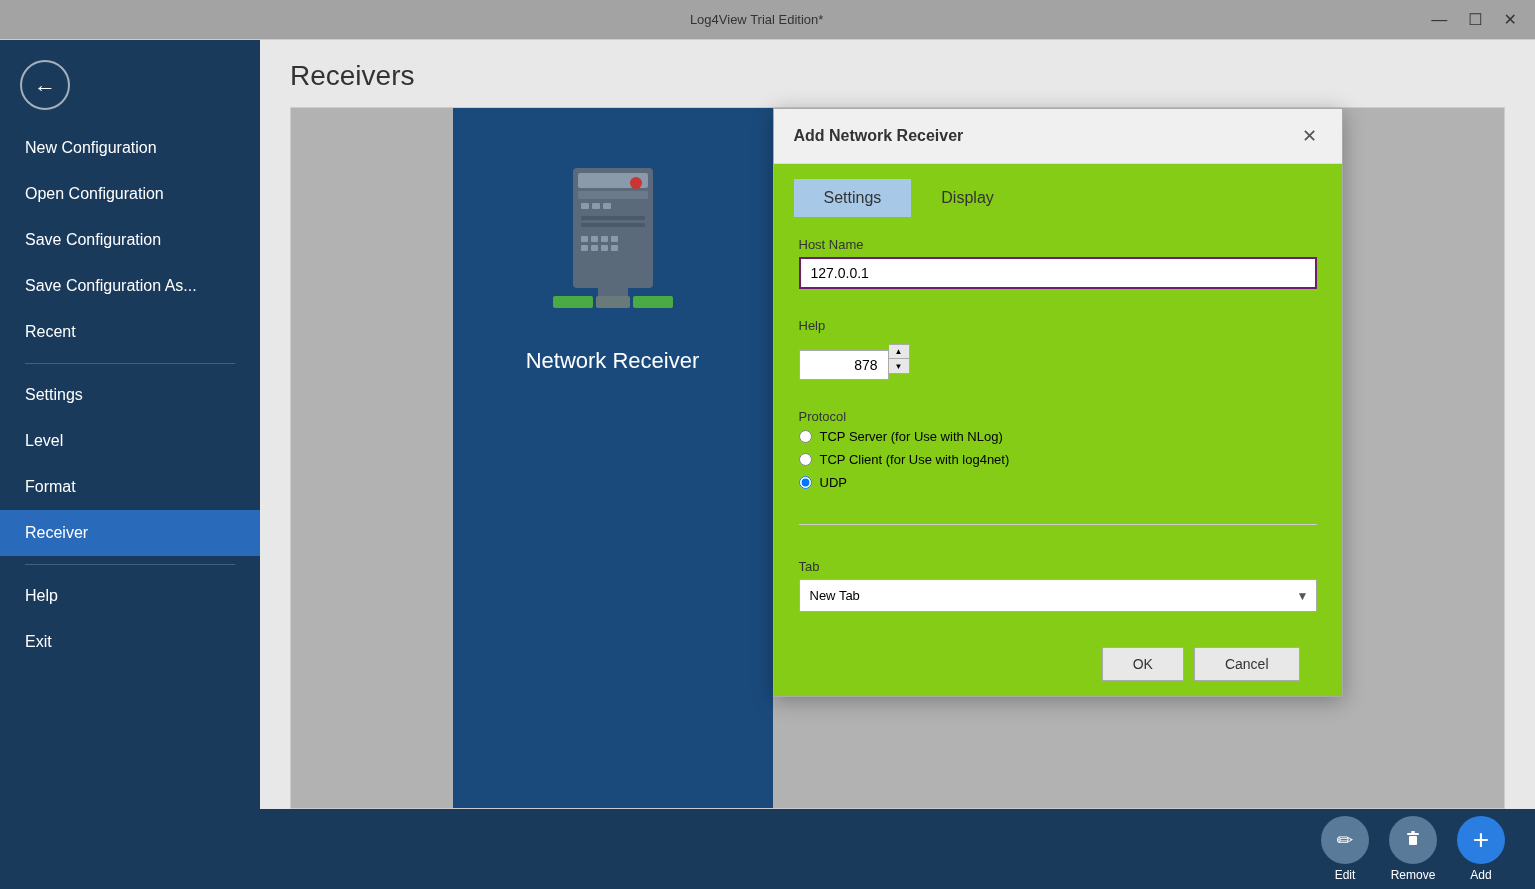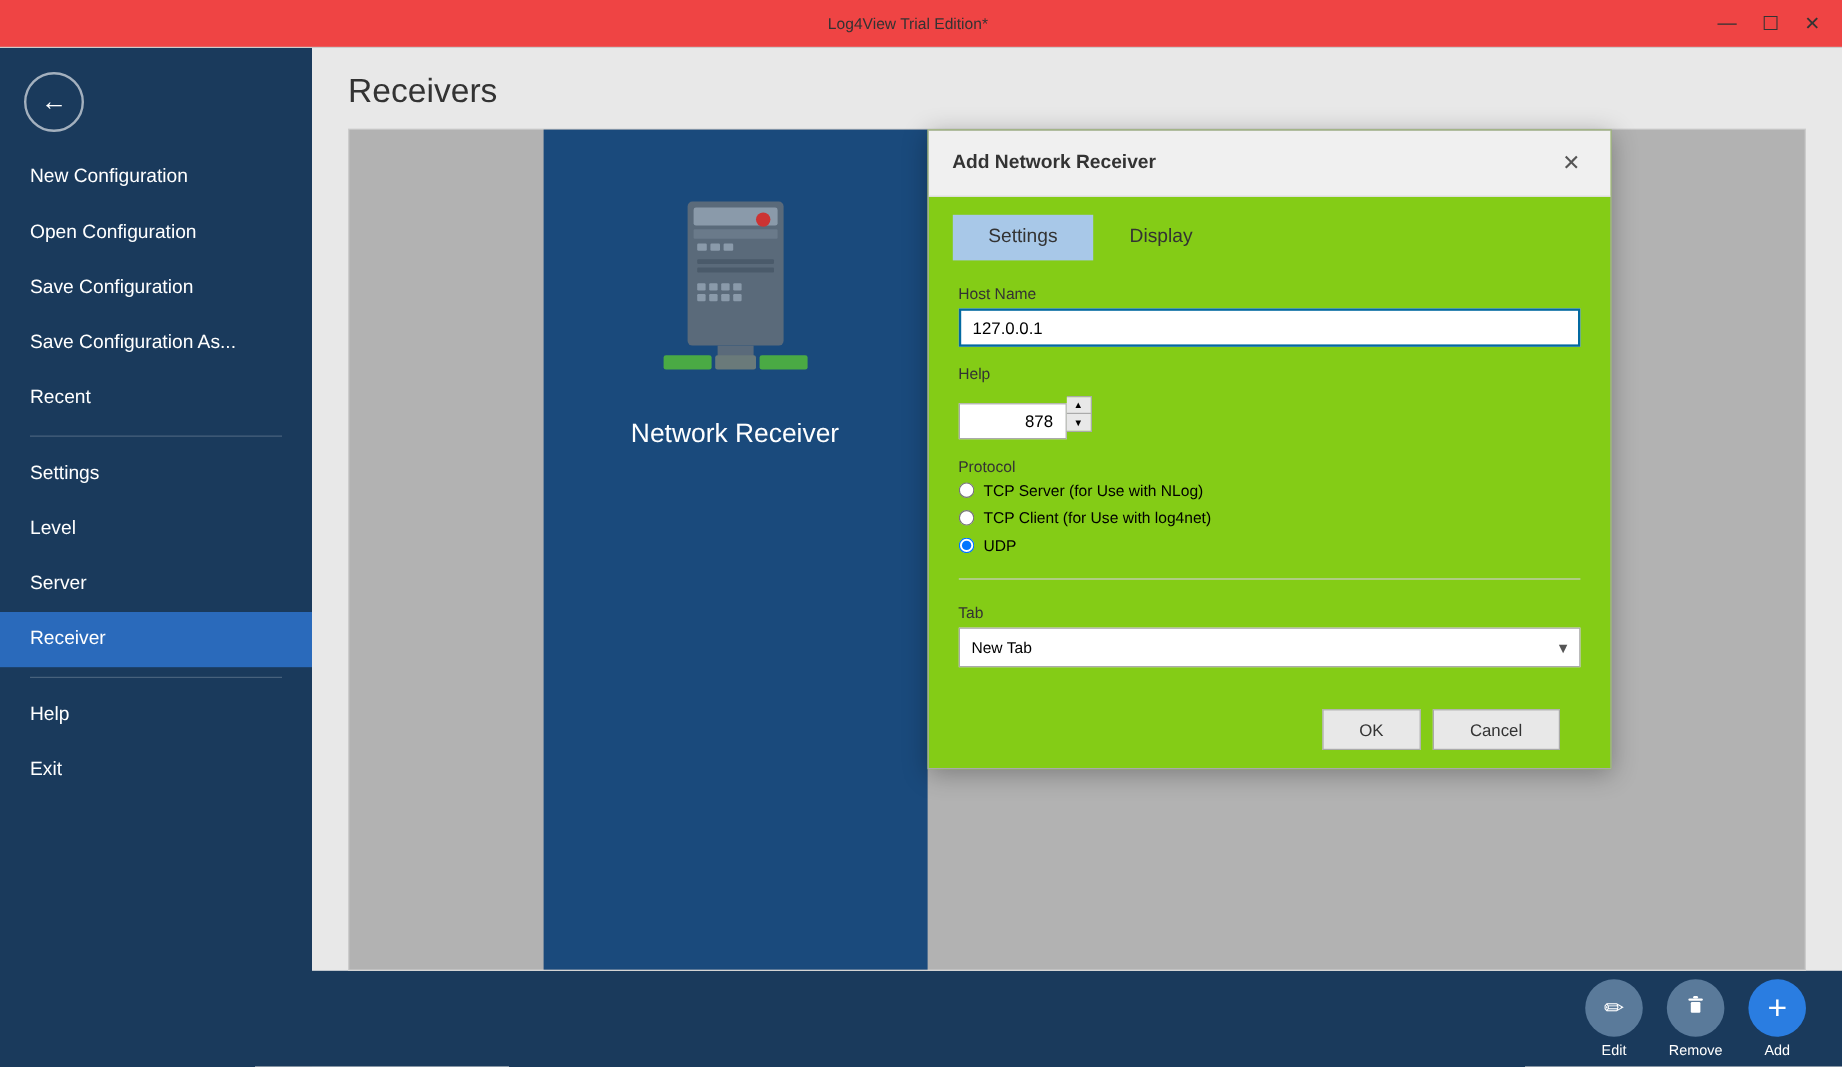--- a/index.html
+++ b/index.html
@@ -1,20 +1,20 @@
 <!DOCTYPE html>
 <html><head>
   <meta charset="utf-8">
   <style>
     * { box-sizing: border-box; margin: 0; padding: 0; }
     body { font-family: 'Segoe UI', Arial, sans-serif; background: #e8e8e8; width: 1535px; height: 889px; overflow: hidden; display: flex; flex-direction: column; }
 
     
     .title-bar {
-      background: #ef4444;
+      background: #a3a3a3;
       height: 40px;
       display: flex;
       align-items: center;
       justify-content: space-between;
       padding: 0 10px;
       border-bottom: 1px solid #ccc;
       flex-shrink: 0;
     }
     .title-bar-title { font-size: 13px; color: #333; flex: 1; text-align: center; }
     .title-bar-controls { display: flex; gap: 5px; }
@@ -186,27 +186,27 @@
     .dialog-tab.active {
       background: #a8c8e8;
       color: #333;
       font-weight: 500;
     }
 
     .dialog-body {
       padding: 20px 25px;
       display: flex;
       flex-direction: column;
-      gap: 15px;
+      gap: 29px;
     }
 
     .form-group { display: flex; flex-direction: column; gap: 5px; }
     .form-label { font-size: 13px; color: #333; }
     .form-input {
-      border: 2px solid #0369a1;
+      border: 2px solid #701a75;
       padding: 6px 10px;
       font-size: 14px;
       outline: none;
       background: white;
     }
 
     .port-wrapper {
       display: flex;
       align-items: center;
       gap: 0;
@@ -327,21 +327,21 @@
         <span>Recent</span>
       </div>
       <hr class="sidebar-divider">
       <div class="sidebar-item">
         <span>Settings</span>
       </div>
       <div class="sidebar-item">
         <span>Level</span>
       </div>
       <div class="sidebar-item">
-        <span>Server</span>
+        <span>Format</span>
       </div>
       <div class="sidebar-item active">
         <span>Receiver</span>
       </div>
       <hr class="sidebar-divider">
       <div class="sidebar-item">
         <span>Help</span>
       </div>
       <div class="sidebar-item">
         <span>Exit</span>

